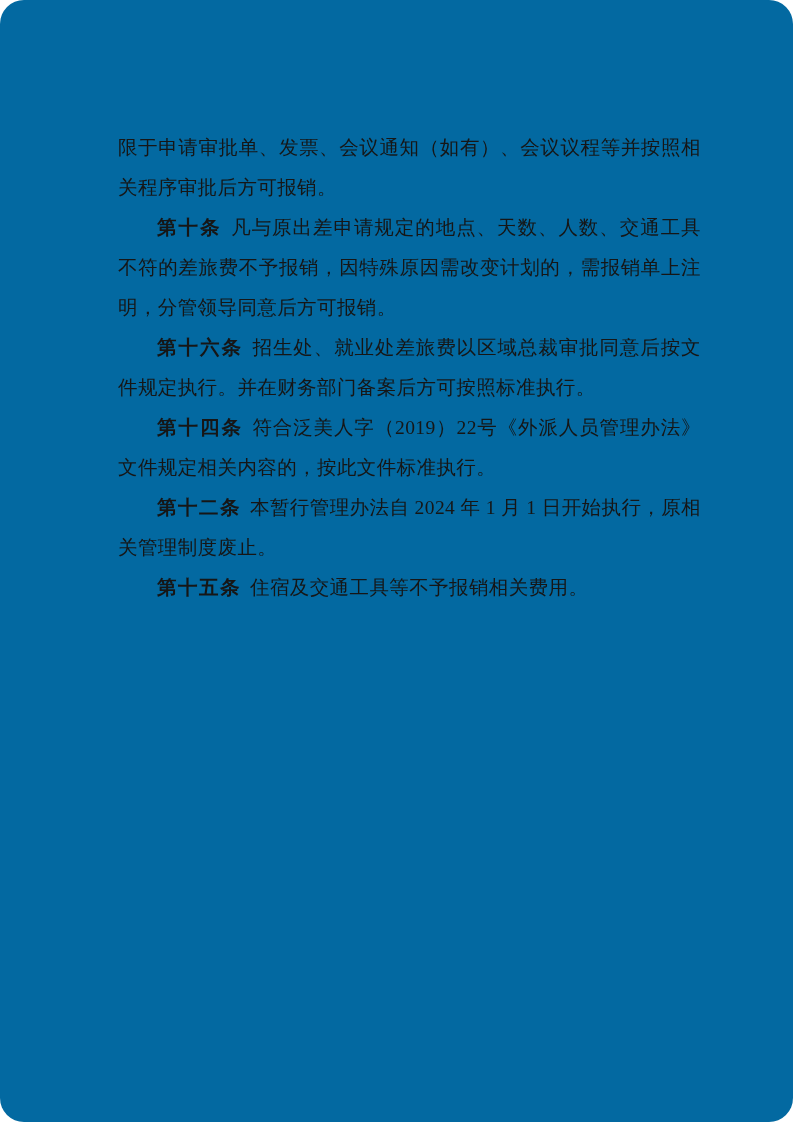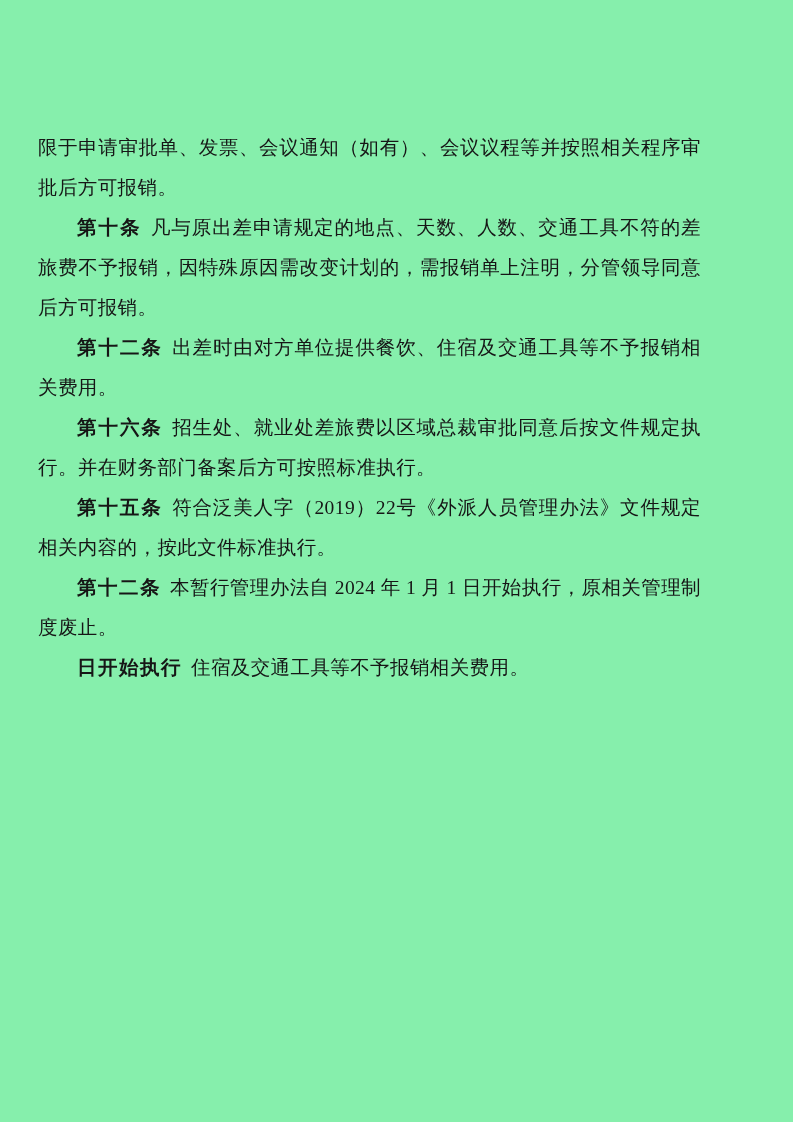--- a/index.html
+++ b/index.html
@@ -10,23 +10,24 @@
   body {
     width: 793px;
     height: 1122px;
     font-family: "Liberation Serif", "DejaVu Serif", serif;
     color: #1a1a1a;
   }
   .page {
     position: relative;
     width: 793px;
     height: 1122px;
-    background: #86efac;
+    background: #0369a1;
     box-sizing: border-box;
-    padding: 128px 92px 60px 38px;
+    padding: 128px 92px 60px 118px;
+    border-radius: 24px;
   }
   .doc-body {
     width: 100%;
   }
   .para {
     font-size: 19.5px;
     line-height: 40px;
     text-align: justify;
     text-justify: inter-ideograph;
     margin: 0 0 0 0;
@@ -57,35 +58,32 @@
 
     <p class="para">
       <span>限于申请审批单、发票、会议通知（如有）、会议议程等并按照相关程序审批后方可报销。</span>
     </p>
 
     <p class="para indent">
       <span class="art-label">第十条</span><span class="art-gap"></span><span>凡与原出差申请规定的地点、天数、人数、交通工具不符的差旅费不予报销，因特殊原因需改变计划的，需报销单上注明，分管领导同意后方可报销。</span>
     </p>
 
 
-    <p class="para indent">
-      <span class="art-label">第十二条</span><span class="art-gap"></span><span>出差时由对方单位提供餐饮、住宿及交通工具等不予报销相关费用。</span>
-    </p>
 
     <p class="para indent">
       <span class="art-label">第十六条</span><span class="art-gap"></span><span>招生处、就业处差旅费以区域总裁审批同意后按文件规定执行。并在财务部门备案后方可按照标准执行。</span>
     </p>
 
     <p class="para indent">
-      <span class="art-label">第十五条</span><span class="art-gap"></span><span>符合泛美人字（2019）22号《外派人员管理办法》文件规定相关内容的，按此文件标准执行。</span>
+      <span class="art-label">第十四条</span><span class="art-gap"></span><span>符合泛美人字（2019）22号《外派人员管理办法》文件规定相关内容的，按此文件标准执行。</span>
     </p>
 
     <p class="para indent">
       <span class="art-label">第十二条</span><span class="art-gap"></span><span>本暂行管理办法自 2024 年 1 月 1 日开始执行，原相关管理制度废止。</span>
     </p>
 
     <p class="para indent">
-      <span class="art-label">日开始执行</span><span class="art-gap"></span><span>住宿及交通工具等不予报销相关费用。</span>
+      <span class="art-label">第十五条</span><span class="art-gap"></span><span>住宿及交通工具等不予报销相关费用。</span>
     </p>
 
     <div class="spacer-bottom"></div>
   </div>
 </div>
 
 </body></html>

